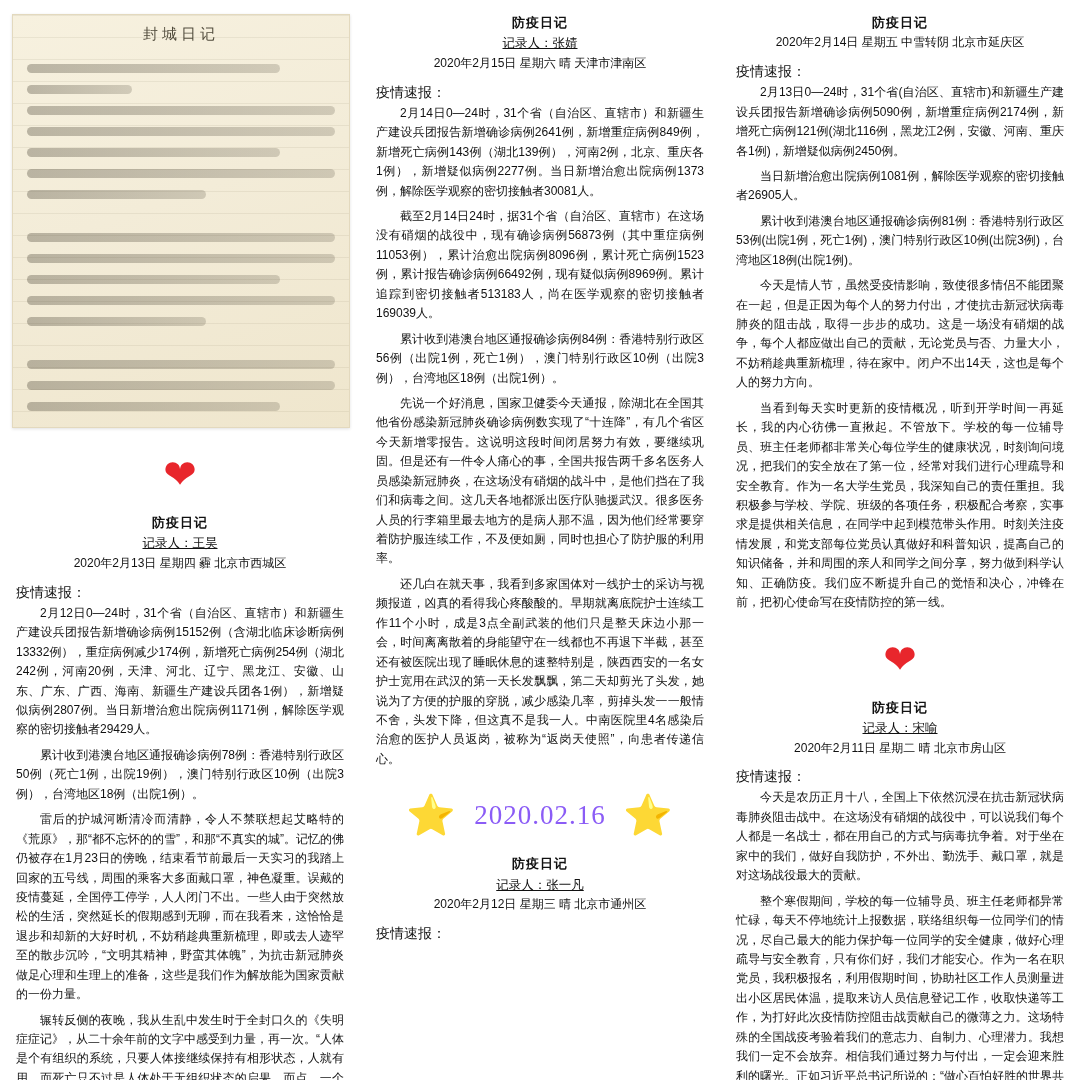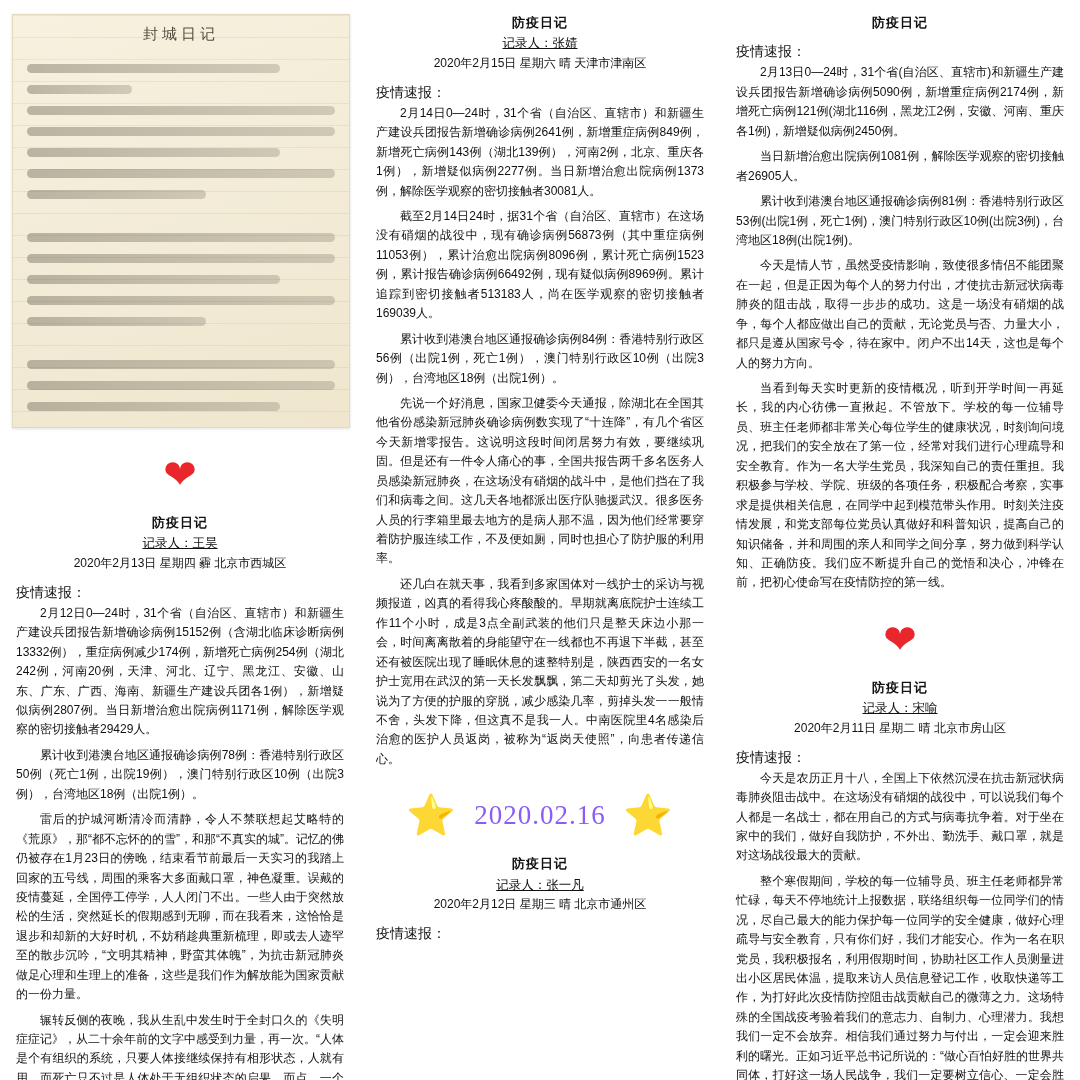--- a/index.html
+++ b/index.html
@@ -216,26 +216,27 @@
     </div>
   </div>
 
   <div class="col col-right">
 
     <div class="spacer-sm"></div>
 
     <div class="entry">
       <div class="entry-head">
         <div class="entry-title">防疫日记</div>
+        <div class="entry-meta">2020年2月14日 星期五 中雪转阴 北京市延庆区</div>
       </div>
       <div class="section-label">疫情速报：</div>
       <p class="body">2月13日0—24时，31个省(自治区、直辖市)和新疆生产建设兵团报告新增确诊病例5090例，新增重症病例2174例，新增死亡病例121例(湖北116例，黑龙江2例，安徽、河南、重庆各1例)，新增疑似病例2450例。</p>
       <p class="body">当日新增治愈出院病例1081例，解除医学观察的密切接触者26905人。</p>
       <p class="body">累计收到港澳台地区通报确诊病例81例：香港特别行政区53例(出院1例，死亡1例)，澳门特别行政区10例(出院3例)，台湾地区18例(出院1例)。</p>
-      <p class="body">今天是情人节，虽然受疫情影响，致使很多情侣不能团聚在一起，但是正因为每个人的努力付出，才使抗击新冠状病毒肺炎的阻击战，取得一步步的成功。这是一场没有硝烟的战争，每个人都应做出自己的贡献，无论党员与否、力量大小，都只是遵从国家号令，待在家中。闭户不出14天，这也是每个人的努力方向。</p>
+      <p class="body">今天是情人节，虽然受疫情影响，致使很多情侣不能团聚在一起，但是正因为每个人的努力付出，才使抗击新冠状病毒肺炎的阻击战，取得一步步的成功。这是一场没有硝烟的战争，每个人都应做出自己的贡献，无论党员与否、力量大小，不妨稍趁典重新梳理，待在家中。闭户不出14天，这也是每个人的努力方向。</p>
       <p class="body">当看到每天实时更新的疫情概况，听到开学时间一再延长，我的内心彷佛一直揪起。不管放下。学校的每一位辅导员、班主任老师都非常关心每位学生的健康状况，时刻询问境况，把我们的安全放在了第一位，经常对我们进行心理疏导和安全教育。作为一名大学生党员，我深知自己的责任重担。我积极参与学校、学院、班级的各项任务，积极配合考察，实事求是提供相关信息，在同学中起到模范带头作用。时刻关注疫情发展，和党支部每位党员认真做好和科普知识，提高自己的知识储备，并和周围的亲人和同学之间分享，努力做到科学认知、正确防疫。我们应不断提升自己的觉悟和决心，冲锋在前，把初心使命写在疫情防控的第一线。</p>
     </div>
 
     <div class="decor-row">
       <span class="heart">❤</span>
     </div>
 
     <div class="entry">
       <div class="entry-head">
         <div class="entry-title">防疫日记</div>

